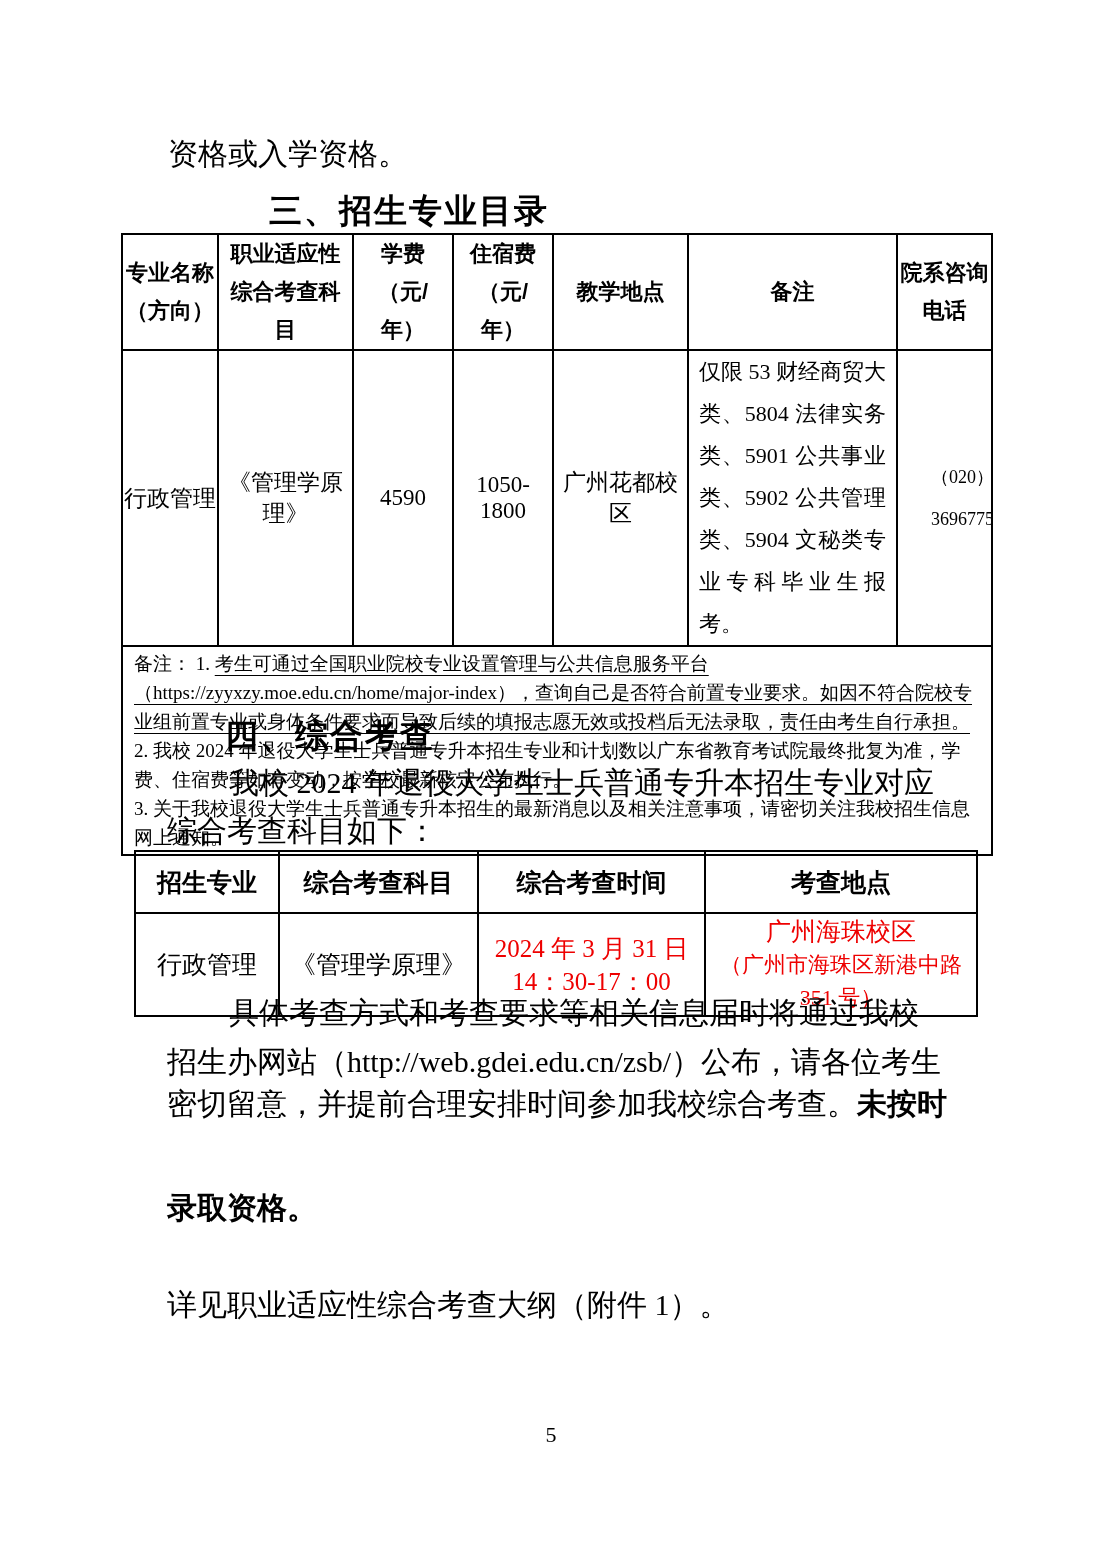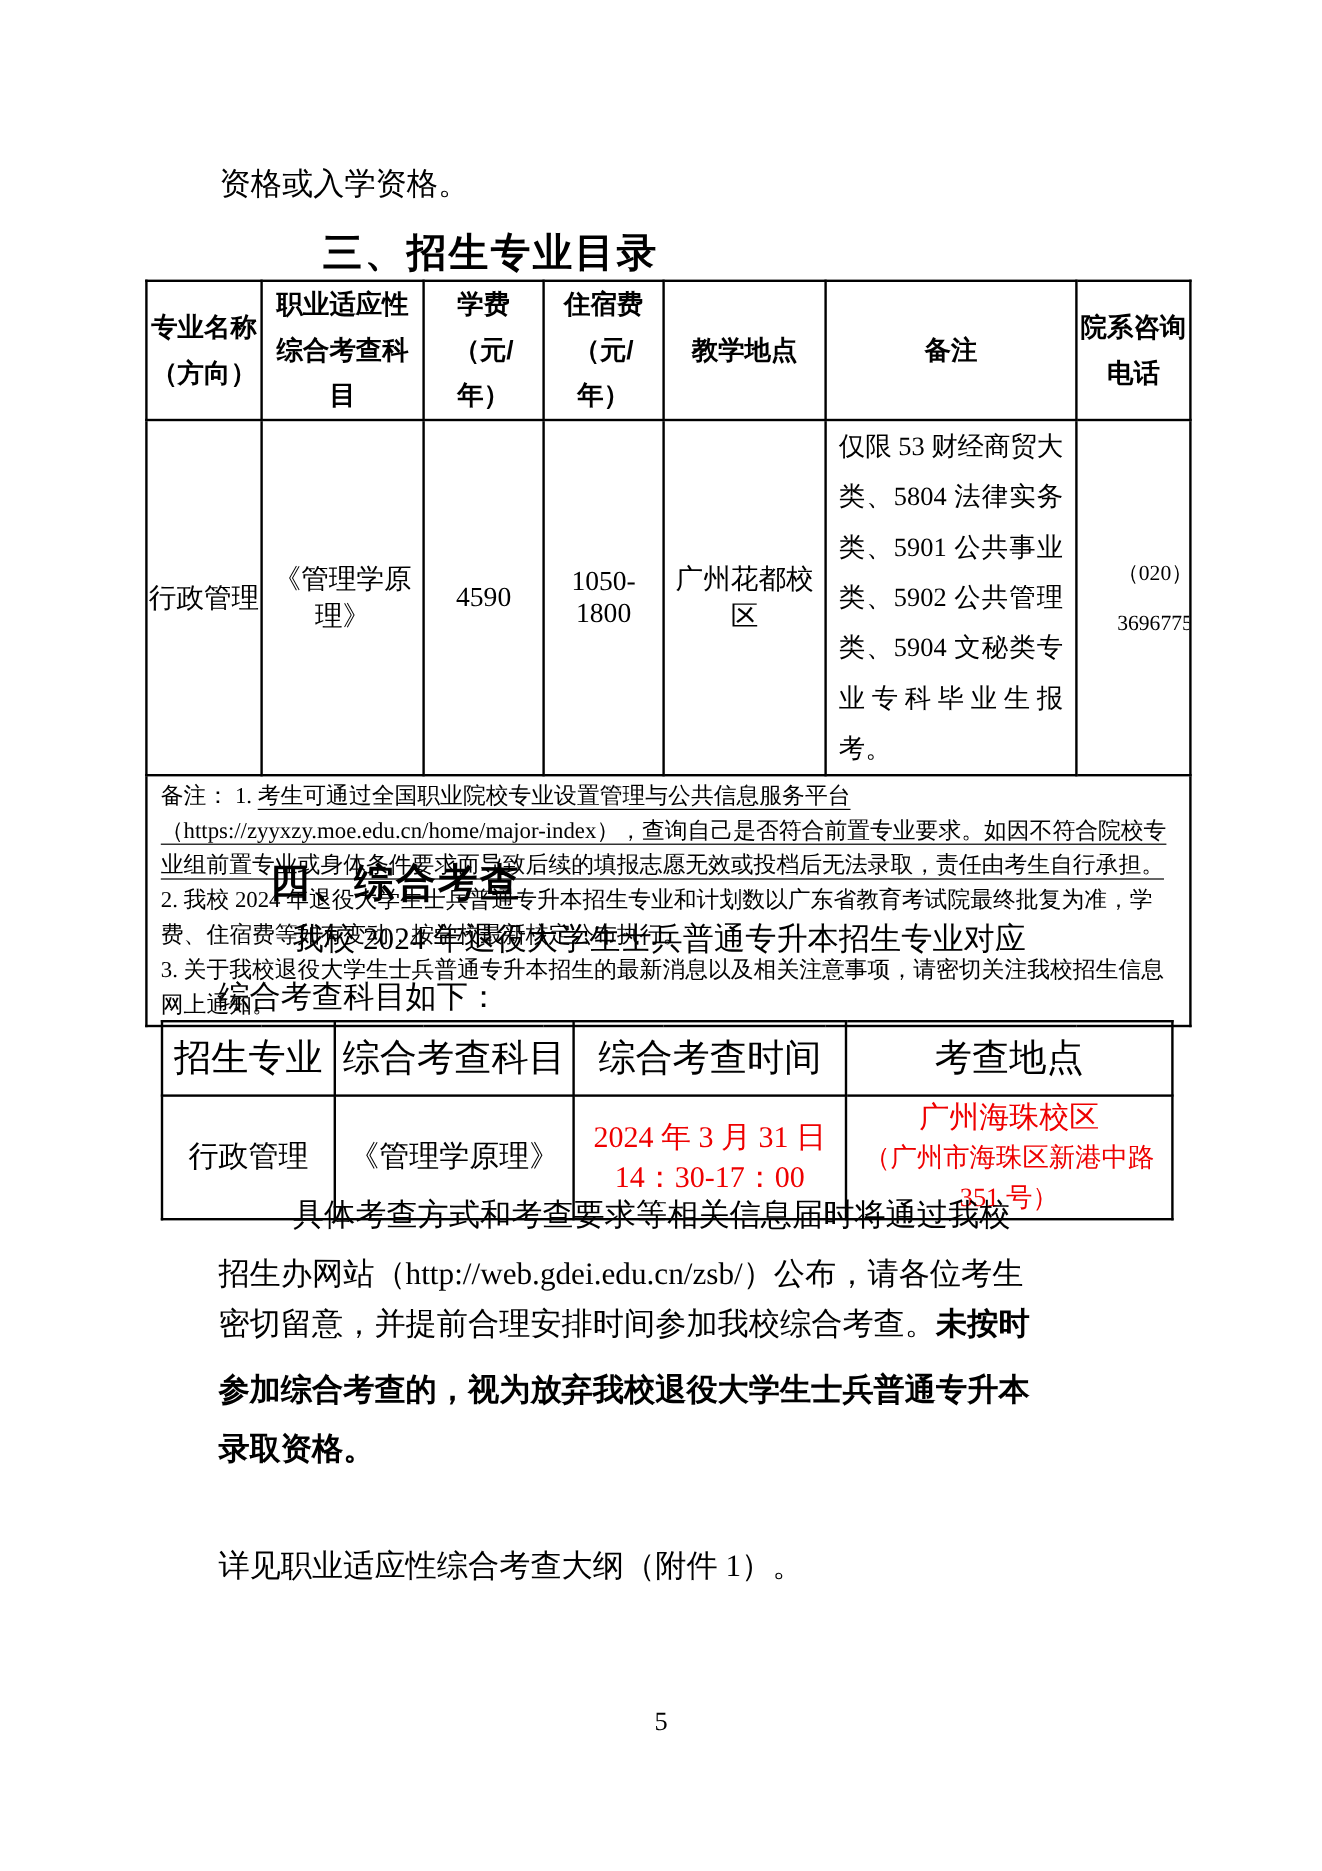--- a/index.html
+++ b/index.html
@@ -2,21 +2,21 @@
 <html><head>
 <meta charset="utf-8">
 <style>
   html,body { margin:0; padding:0; background:#ffffff; }
   .page {
     position:relative; width:1102px; height:1559px; background:#ffffff;
     font-family:"Liberation Serif","DejaVu Serif",serif; color:#000;
     overflow:hidden;
   }
   .abs { position:absolute; }
-  .body-line { font-size:26px; line-height:36px; white-space:nowrap;margin-left:15px; }
+  .body-line { font-size:30px; line-height:36px; white-space:nowrap; }
   .sec-heading {
     font-family:"Liberation Sans","DejaVu Sans",sans-serif;
     font-weight:700; font-size:33px; letter-spacing:2px; white-space:nowrap;
   }
   .bold { font-weight:700; }
 
   
   table.t1 {
     position:absolute; left:121px; top:233px; width:870px;
     border-collapse:collapse; table-layout:fixed;
@@ -42,21 +42,21 @@
   .u { text-decoration:underline; text-underline-offset:5px; }
 
   
   table.t2 {
     position:absolute; left:134px; top:850px; width:842px;
     border-collapse:collapse; table-layout:fixed;
   }
   .t2 th, .t2 td { border:2px solid #000; text-align:center; vertical-align:middle; }
   .t2 thead th {
     font-family:"Liberation Sans","DejaVu Sans",sans-serif;
-    font-weight:400; font-size:31px; height:58px;
+    font-weight:700; font-size:25px; height:58px;
   }
   .t2 tbody td { height:70px; font-size:25px; line-height:33px; }
   .red { color:#ee0000; }
   .t2 .place-sub { font-size:22px; }
 
   .page-number { width:1102px; text-align:center; font-size:22px; }
   .indent2 { padding-left:62px; }
 </style>
 </head>
 <body>
@@ -162,19 +162,18 @@
           <div>广州海珠校区</div>
           <div class="place-sub">（广州市海珠区新港中路 351 号）</div>
         </td>
       </tr>
     </tbody>
   </table>
 
   <div class="abs body-line indent2" style="left:167px; top:995px;">具体考查方式和考查要求等相关信息届时将通过我校</div>
   <div class="abs body-line" style="left:167px; top:1044px;">招生办网站（http://web.gdei.edu.cn/zsb/）公布，请各位考生</div>
   <div class="abs body-line" style="left:167px; top:1086px;"><span>密切留意，并提前合理安排时间参加我校综合考查。</span><span class="bold">未按时</span></div>
-  <div class="abs body-line bold" style="left:167px; top:1141px;">参加综合考查的，视为放弃我校退役大学生士兵普通专升本</div>
   <div class="abs body-line bold" style="left:167px; top:1190px;">录取资格。</div>
   <div class="abs body-line" style="left:167px; top:1287px;">详见职业适应性综合考查大纲（附件 1）。</div>
 
   <div class="abs page-number" style="left:0; top:1422px;">5</div>
 
 </div>
 
 </body></html>

